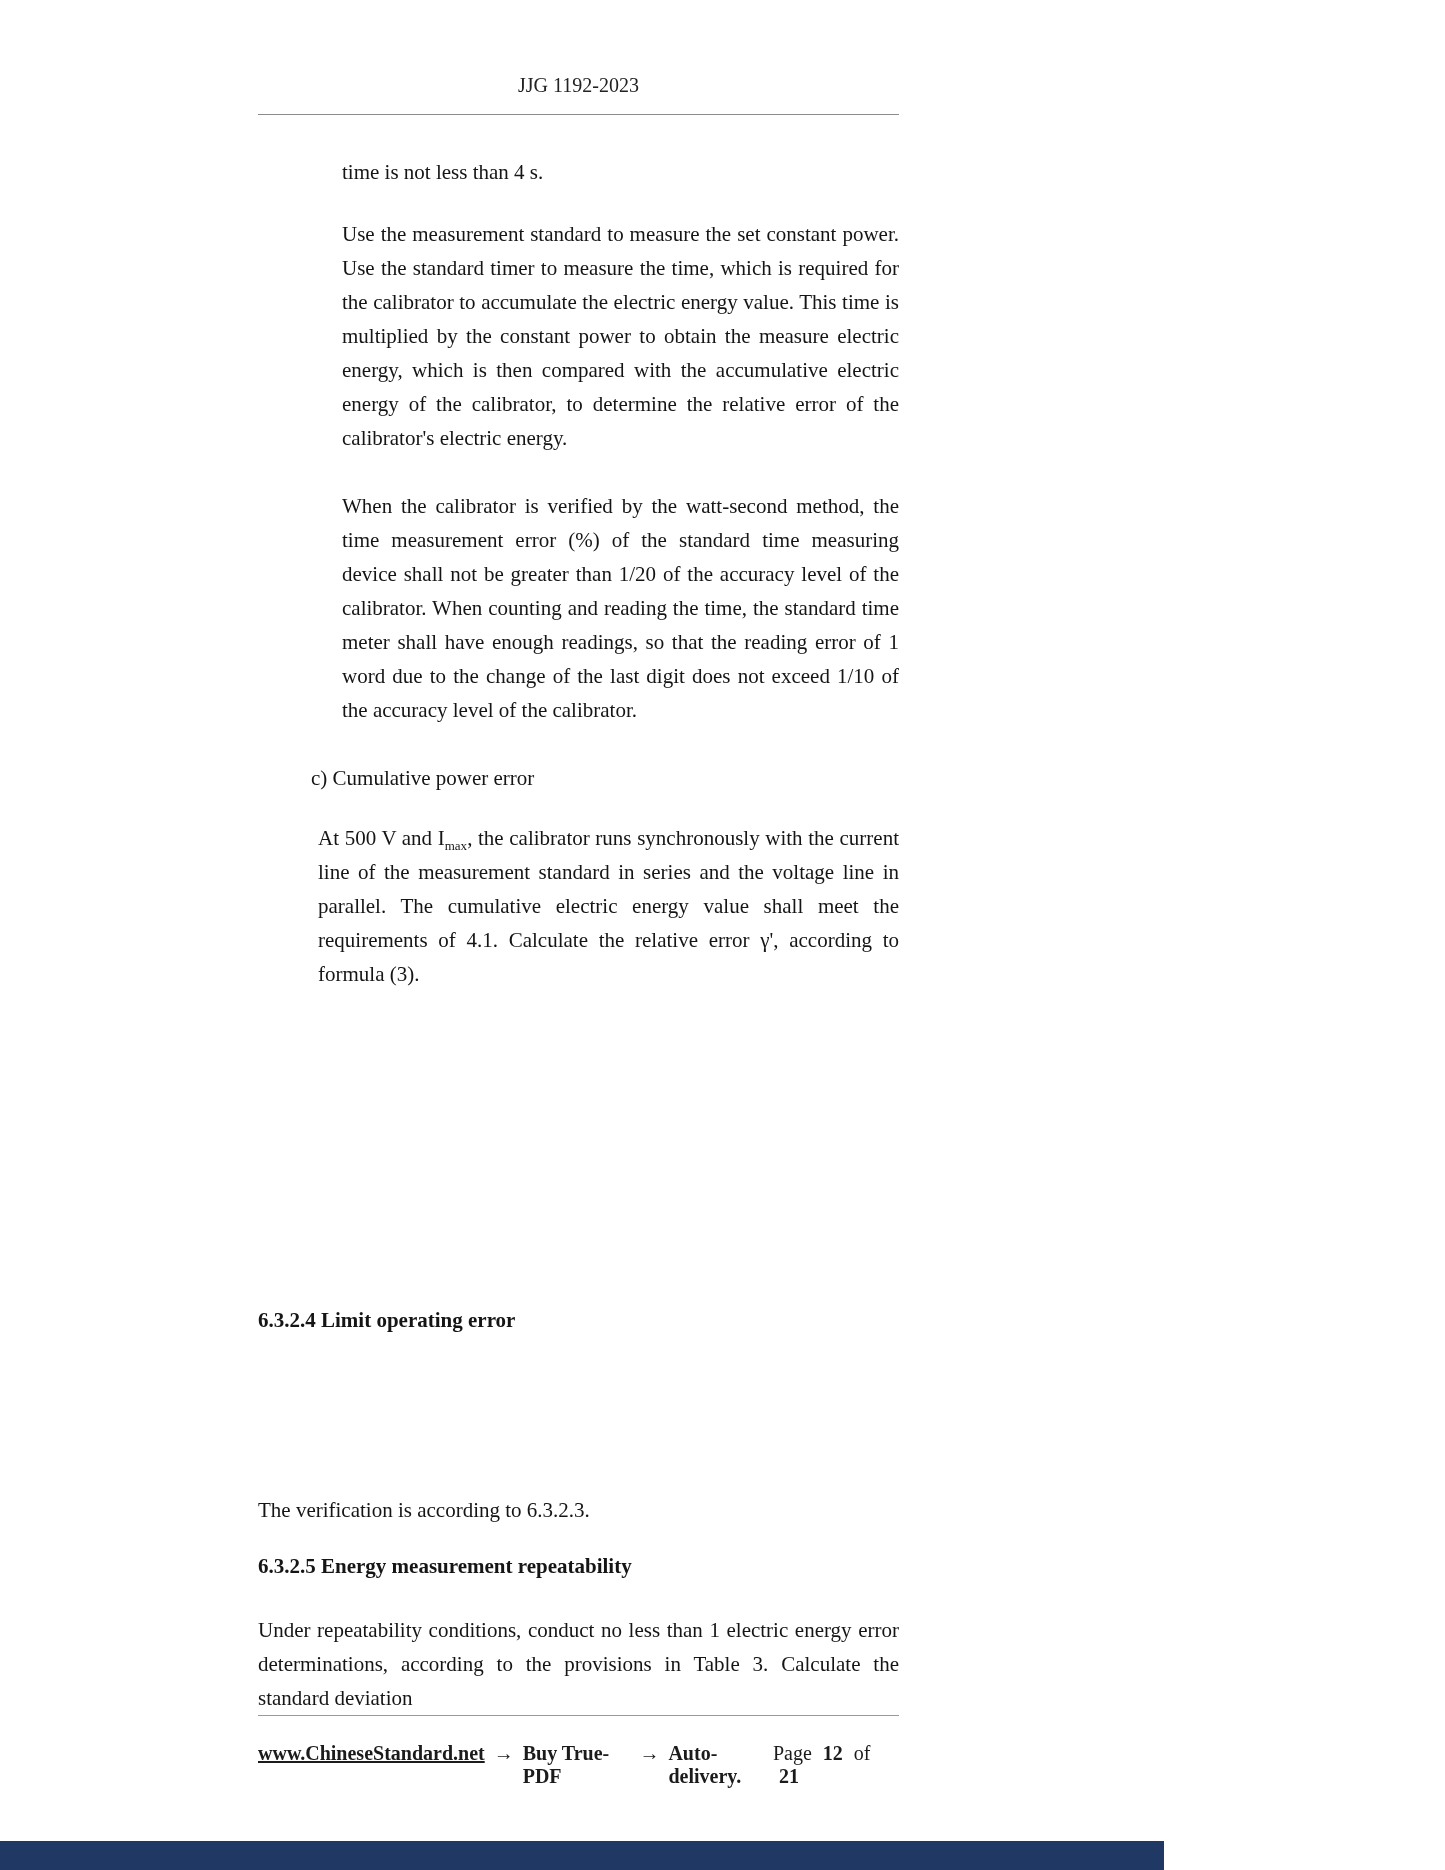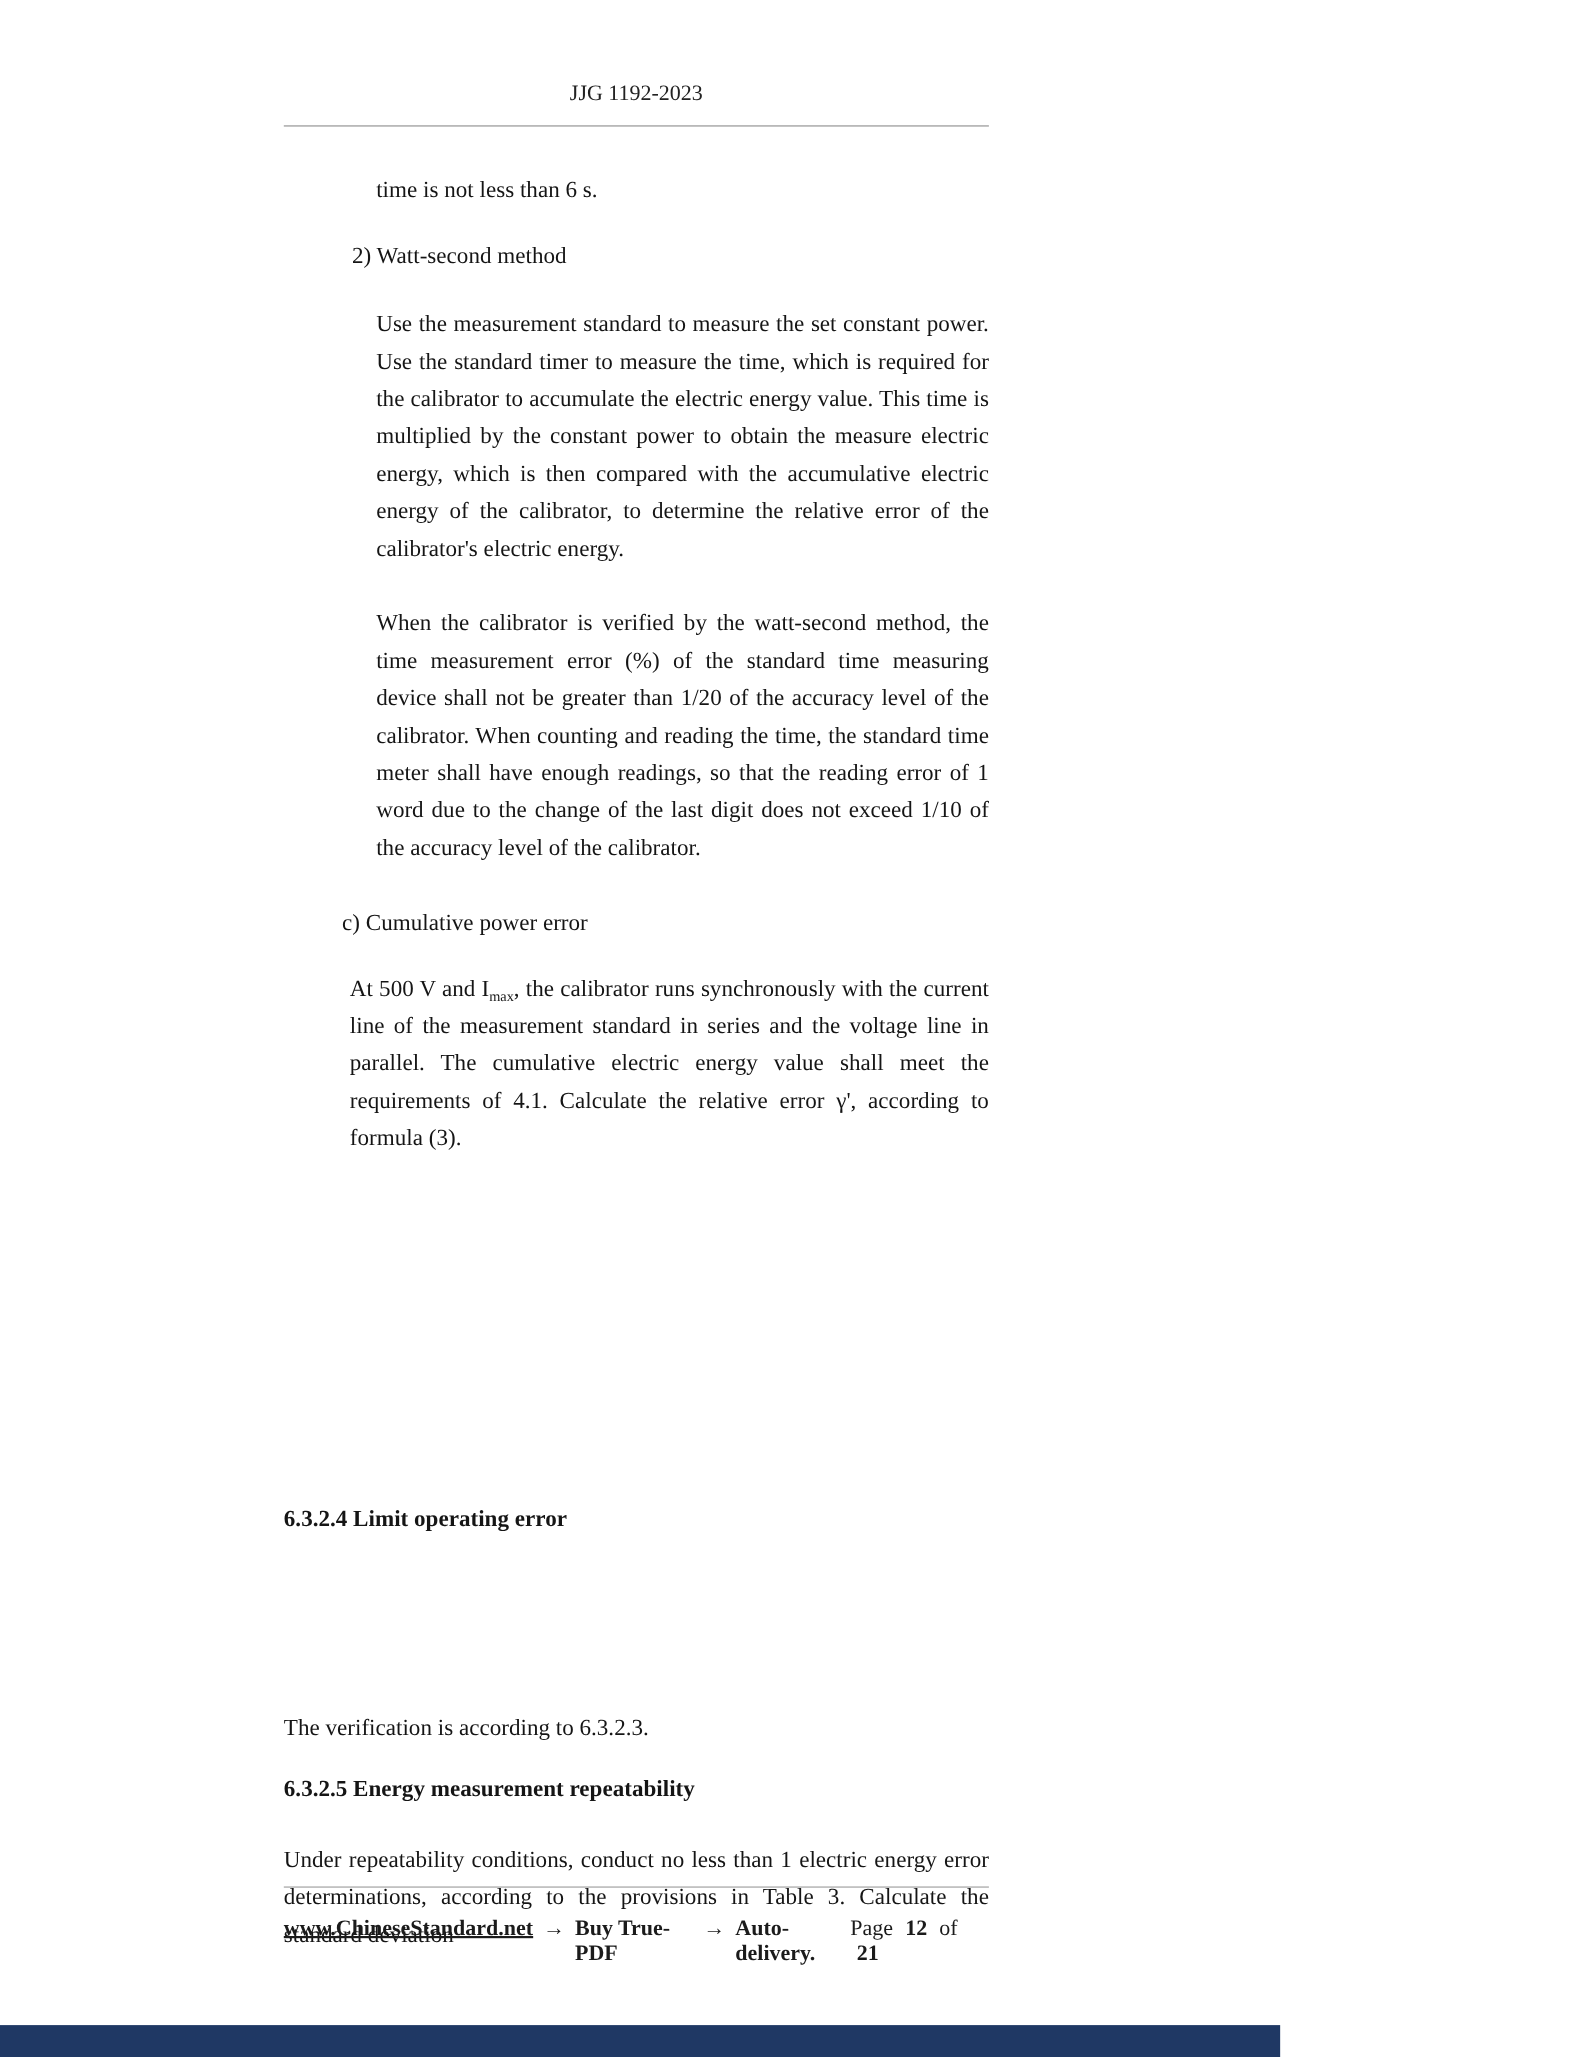--- a/index.html
+++ b/index.html
@@ -108,23 +108,22 @@
 </style>
 </head>
 <body>
 
 <div class="page">
   <div class="content">
 
     <div class="doc-header">JJG 1192-2023</div>
     <hr class="header-rule">
 
-    <p class="t indent-a mt-intro">time is not less than 6 s.</p>
+    <p class="t indent-a mt-intro">time is not less than 4 s.</p>
 
-    <p class="t indent-b mt-item2">2) Watt-second method</p>
 
     <p class="t indent-a just mt-para1">Use the measurement standard to measure the set constant power. Use the standard timer to measure the time, which is required for the calibrator to accumulate the electric energy value. This time is multiplied by the constant power to obtain the measure electric energy, which is then compared with the accumulative electric energy of the calibrator, to determine the relative error of the calibrator's electric energy.</p>
 
     <p class="t indent-a just mt-para2">When the calibrator is verified by the watt-second method, the time measurement error (%) of the standard time measuring device shall not be greater than 1/20 of the accuracy level of the calibrator. When counting and reading the time, the standard time meter shall have enough readings, so that the reading error of 1 word due to the change of the last digit does not exceed 1/10 of the accuracy level of the calibrator.</p>
 
     <p class="t indent-c mt-itemc">c) Cumulative power error</p>
 
     <p class="t indent-d just mt-para3"><span>At 500 V and I</span><sub>max</sub><span>, the calibrator runs synchronously with the current line of the measurement standard in series and the voltage line in parallel. The cumulative electric energy value shall meet the requirements of 4.1. Calculate the relative error γ', according to formula (3).</span></p>
 
     <div class="gap-large"></div>

